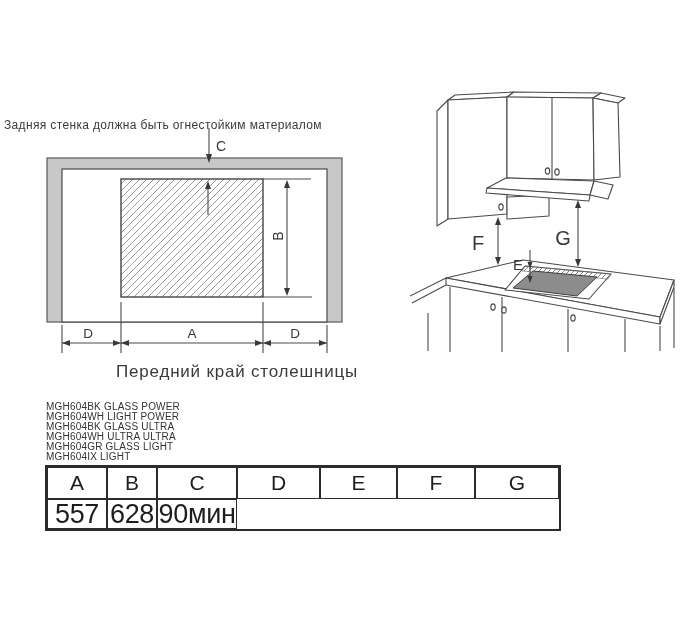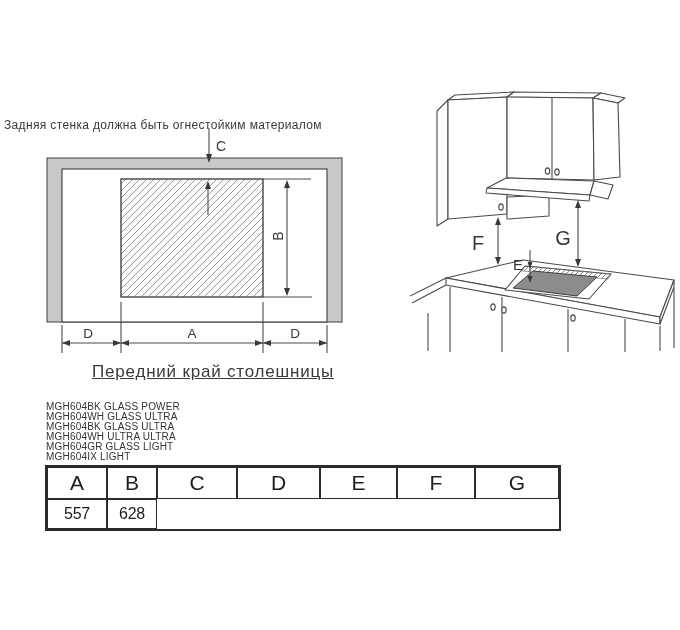--- a/index.html
+++ b/index.html
@@ -1,28 +1,28 @@
 <!DOCTYPE html>
 <html><head>
 <meta charset="utf-8">
 <style>
   html,body{margin:0;padding:0;}
   body{width:680px;height:630px;position:relative;background:#ffffff;overflow:hidden;
        font-family:"Liberation Sans",sans-serif;color:#383838;}
   .abs{position:absolute;}
   .top-note{left:4px;top:118px;font-size:12px;letter-spacing:0.35px;color:#3a3a3a;white-space:nowrap;}
-  .front-note{left:92px;top:362px;font-size:17px;letter-spacing:0.8px;color:#3a3a3a;white-space:nowrap;text-decoration:underline;}
+  .front-note{left:116px;top:362px;font-size:17px;letter-spacing:0.8px;color:#3a3a3a;white-space:nowrap;}
   .models{left:46px;top:402px;font-size:10px;line-height:9.9px;letter-spacing:0.2px;color:#333;white-space:nowrap;}
   .dims-table{left:45px;top:465px;display:inline-grid;
       grid-template-columns:60px 50px 80px 83px 77px 78px 84px;
       grid-template-rows:32px 30px;border:2px solid #2b2b2b;background:#fff;}
   .dims-table .cell{border:1px solid #2b2b2b;display:flex;align-items:center;justify-content:center;
       color:#1d1d1d;overflow:hidden;}
   .dims-table .hd{font-size:21px;}
-  .dims-table .vl{font-size:16px;letter-spacing:-0.3px;}
+  .dims-table .vl{font-size:27px;letter-spacing:-0.3px;}
   svg text{font-family:"Liberation Sans",sans-serif;fill:#383838;}
   svg .ln{stroke:#4a4a4a;fill:none;stroke-width:1.1;}
   svg .shape{stroke:#4a4a4a;fill:#ffffff;stroke-width:1.1;stroke-linejoin:round;}
   svg .arr{fill:#383838;stroke:none;}
 </style>
 </head>
 <body>
 
 <div class="abs top-note">Задняя стенка должна быть огнестойким материалом</div>
 
@@ -130,30 +130,31 @@
 
     <line class="ln" x1="120" y1="165" x2="120" y2="196"></line>
     <polygon class="arr" points="120,184 117.5,177 122.5,177"></polygon>
     <polygon class="arr" points="120,198 117.5,191 122.5,191"></polygon>
     <text x="108" y="185" text-anchor="middle" font-size="15">E</text>
   </g>
 </svg>
 
 <div class="abs models">
   <div>MGH604BK GLASS POWER</div>
-  <div>MGH604WH GLASS ULTRA</div>
+  <div>MGH604WH LIGHT POWER</div>
   <div>MGH604BK GLASS ULTRA</div>
   <div>MGH604WH ULTRA ULTRA</div>
   <div>MGH604GR GLASS LIGHT</div>
   <div>MGH604IX LIGHT</div>
 </div>
 
 <div class="abs dims-table">
   <div class="cell hd">A</div>
   <div class="cell hd">B</div>
   <div class="cell hd">C</div>
   <div class="cell hd">D</div>
   <div class="cell hd">E</div>
   <div class="cell hd">F</div>
   <div class="cell hd">G</div>
   <div class="cell vl">557</div>
   <div class="cell vl">628</div>
+  <div class="cell vl">90мин</div>
 </div>
 
 </body></html>

